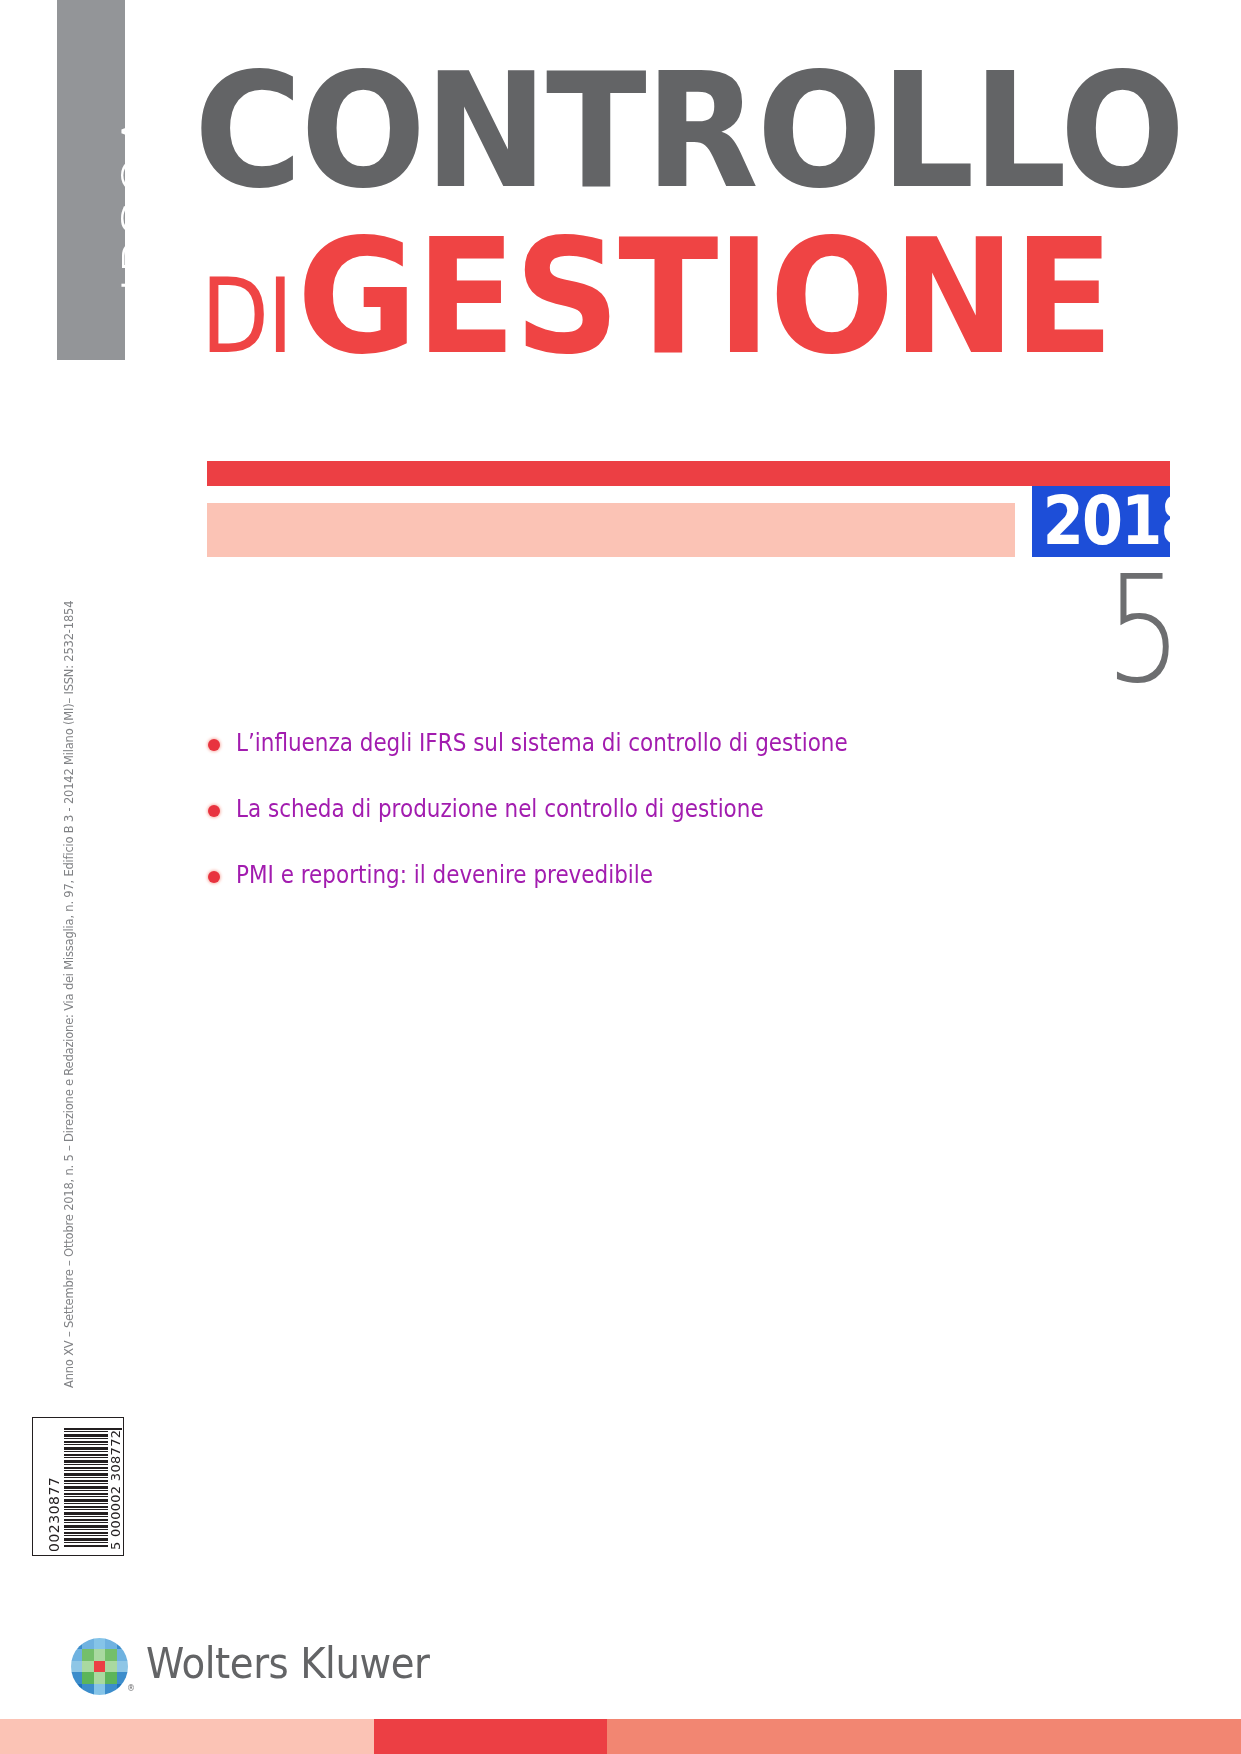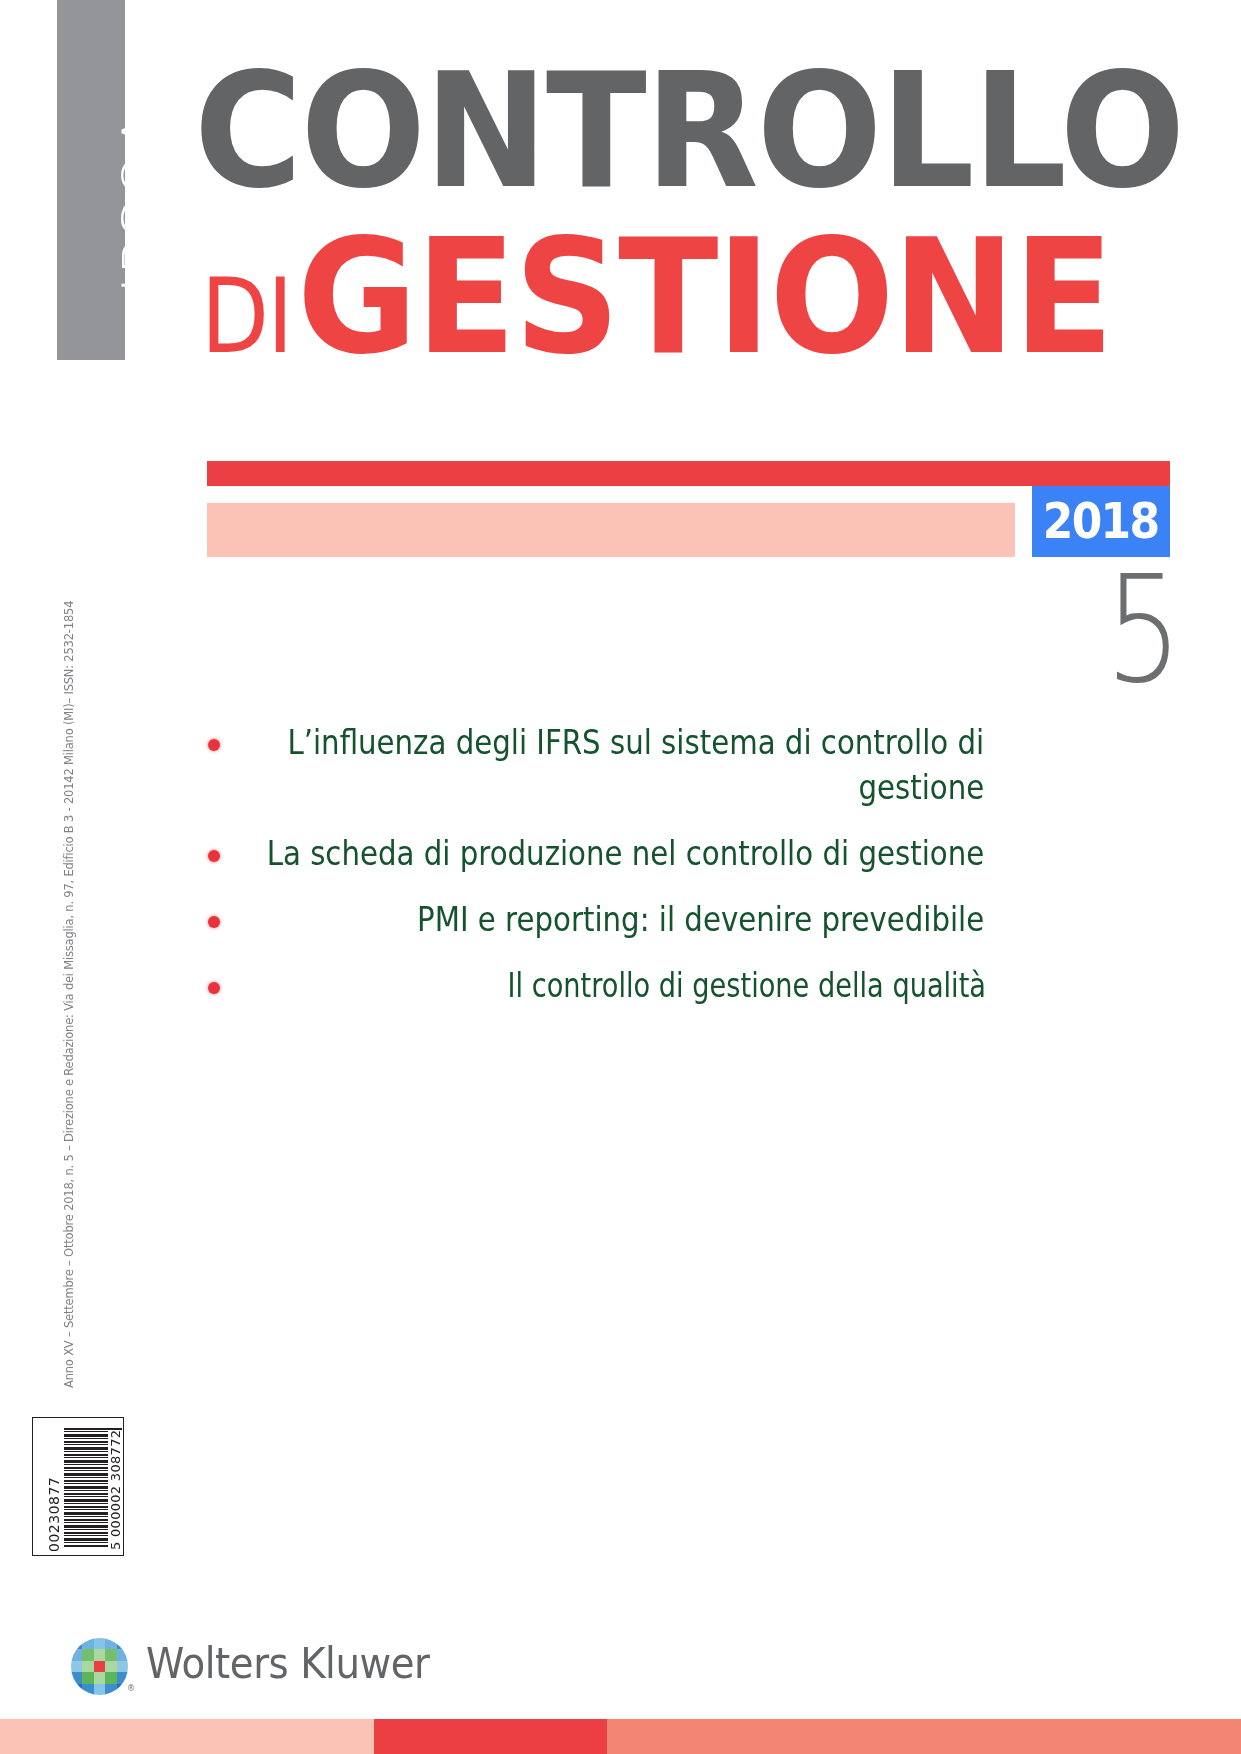--- a/index.html
+++ b/index.html
@@ -40,40 +40,39 @@
   .title-gestione {
     display: inline-block; font-size: 158px; font-weight: bold; line-height: 1;
     font-family: "DejaVu Sans", sans-serif; letter-spacing: -2px;
     transform: scaleX(0.93); transform-origin: 0 100%;
   }
 
   
   .bar-red { left: 207px; top: 461px; width: 963px; height: 25px; background: #EC3F44; }
   .bar-pink { left: 207px; top: 503px; width: 808px; height: 54px; background: #FBC3B5; }
   .year-box {
-    left: 1032px; top: 486px; width: 138px; height: 71px; background: #3b82f6;
-    color: #fff; font-weight: bold; font-size: 50px; line-height: 71px;
+    left: 1032px; top: 486px; width: 138px; height: 71px; background: #1d4ed8;
+    color: #fff; font-weight: bold; font-size: 67px; line-height: 71px;
     text-align: center; letter-spacing: -2px;
     font-family: "DejaVu Sans", sans-serif;
   }
   .year-box span { display: inline-block; transform: scaleX(0.88); }
   .issue-number {
     left: 1090px; top: 556px; width: 84px; text-align: right;
     color: #6D6E70; font-size: 148px; line-height: 1;
     font-family: "DejaVu Sans", sans-serif; font-weight: 300;
     transform: scaleX(0.82); transform-origin: 100% 0;
   }
 
   
   .toc { left: 206px; top: 720px; width: 780px; list-style: none; margin: 0; padding: 0; }
   .toc-item {
-    position: relative; padding-left: 30px; color: #14532d;
-    font-family: "DejaVu Sans", sans-serif; font-size: 34px; line-height: 45px;
+    position: relative; padding-left: 30px; color: #a21caf;
+    font-family: "DejaVu Sans", sans-serif; font-size: 25px; line-height: 45px;
     margin-bottom: 21px;
-    text-align: right;
   }
   .toc-item .txt { display: inline-block; transform: scaleX(0.86); transform-origin: 0 0; width: 116%; }
   .toc-item.narrow { padding-left: 26px; }
   .toc-item.narrow .txt { transform: scaleX(0.80); width: 125%; }
   .bullet {
     position: absolute; left: 2px; top: 19px; width: 12px; height: 12px; border-radius: 50%;
     background: #E8333F; box-shadow: 0 0 3px 1px #F8B8B0;
   }
 
   
@@ -153,24 +152,20 @@
     <span class="txt">L’influenza degli IFRS sul sistema di controllo di gestione</span>
   </li>
   <li class="toc-item">
     <span class="bullet"></span>
     <span class="txt">La scheda di produzione nel controllo di gestione</span>
   </li>
   <li class="toc-item">
     <span class="bullet"></span>
     <span class="txt">PMI e reporting: il devenire prevedibile</span>
   </li>
-  <li class="toc-item narrow">
-    <span class="bullet"></span>
-    <span class="txt">Il controllo di gestione della qualità</span>
-  </li>
 </ul>
 
 <div class="abs spine-info">Anno XV – Settembre – Ottobre 2018, n. 5 – Direzione e Redazione: Via dei Missaglia, n. 97, Edificio B 3 - 20142 Milano (MI)– ISSN: 2532-1854</div>
 
 <div class="abs barcode">
   <span class="barcode-top">00230877</span>
   <div class="barcode-bars"></div>
   <span class="barcode-bottom">5 000002 308772</span>
 </div>
 

